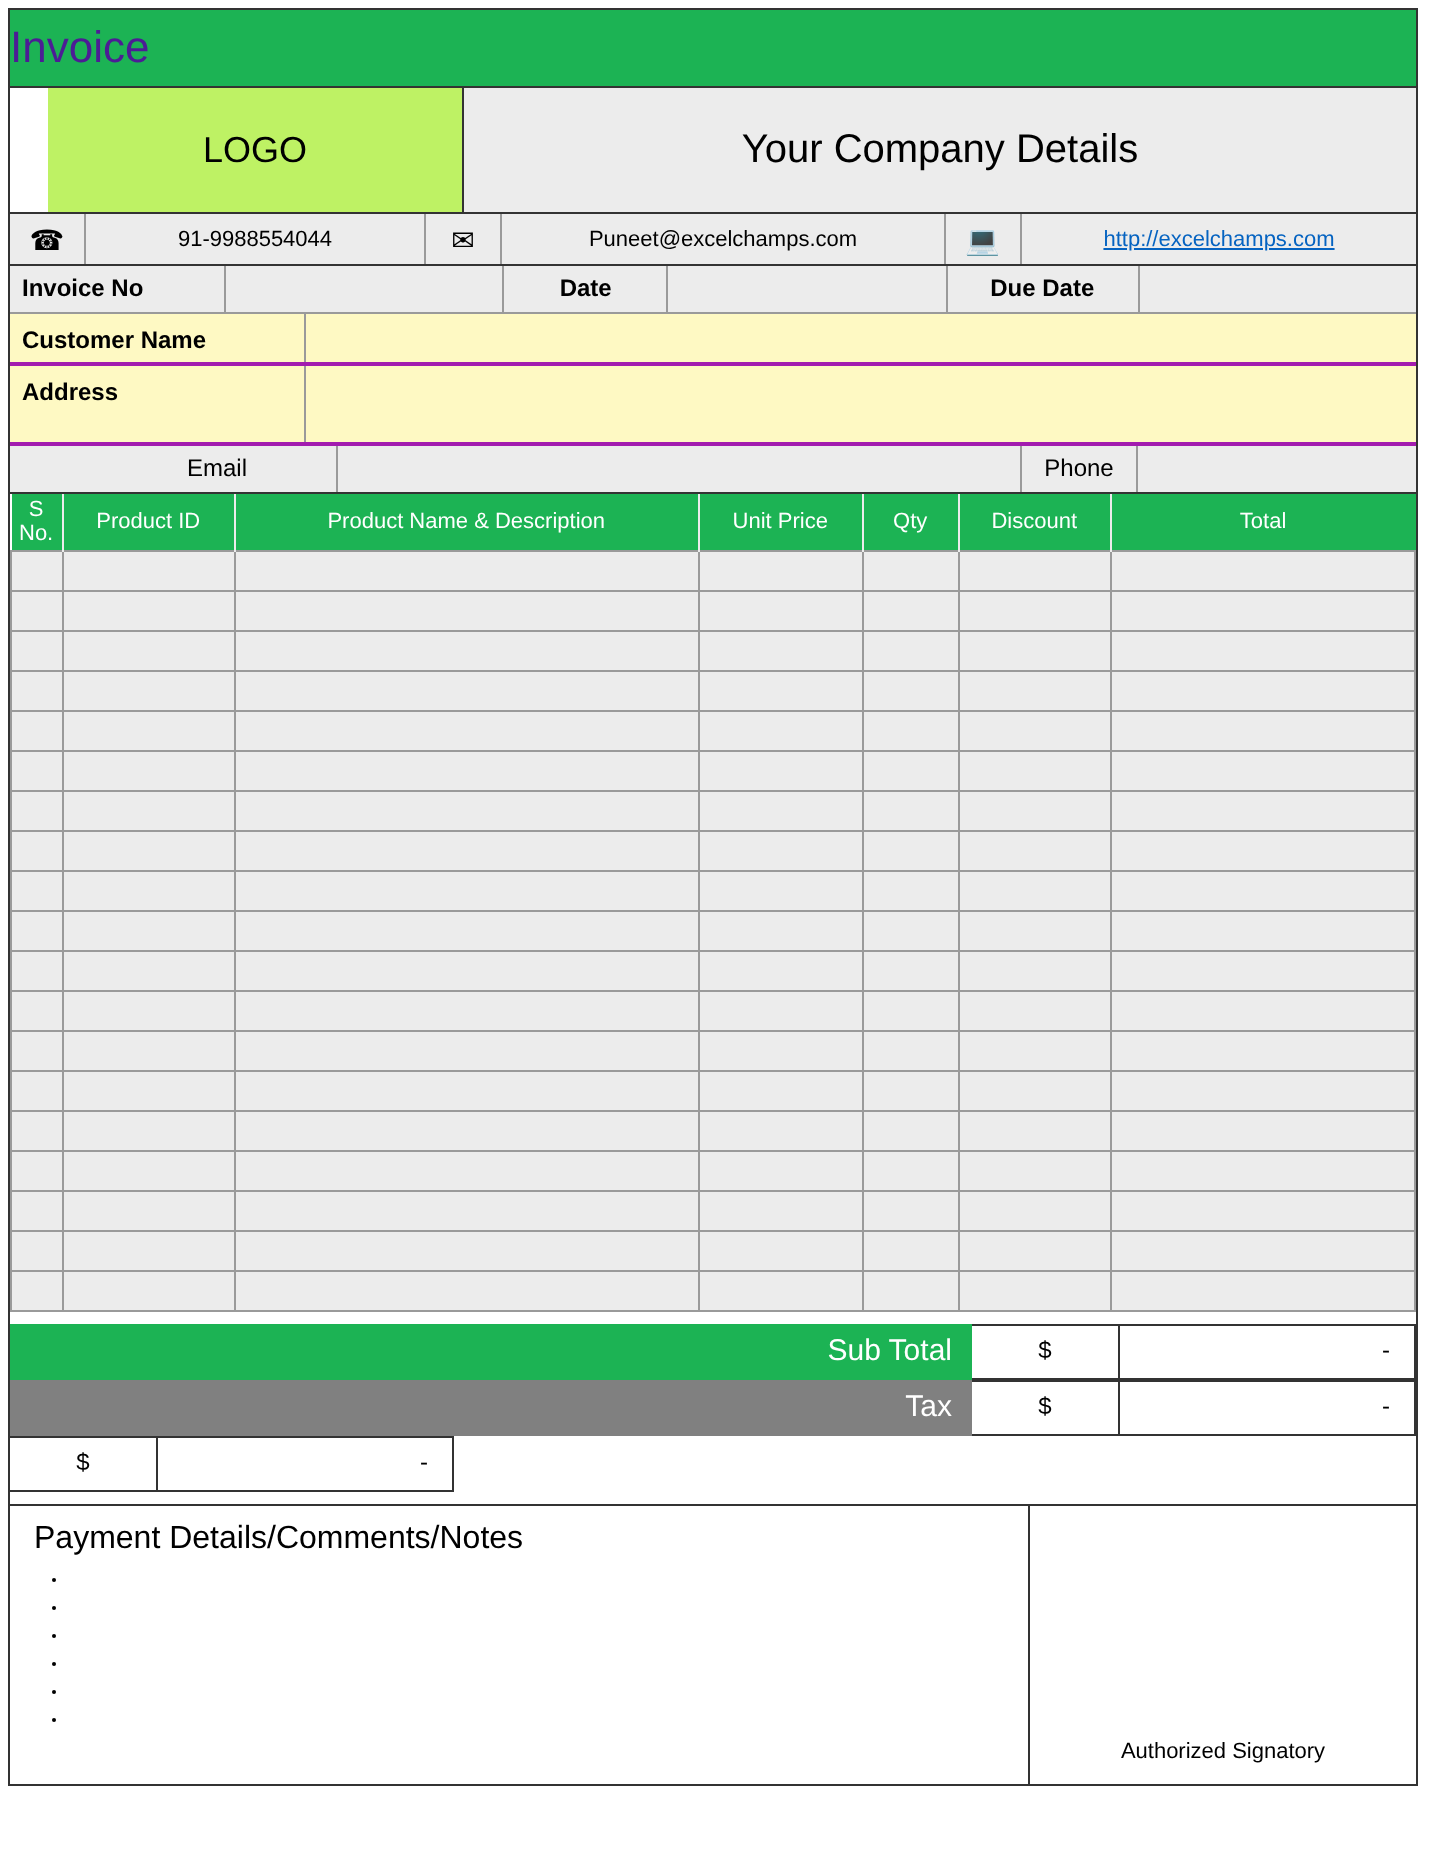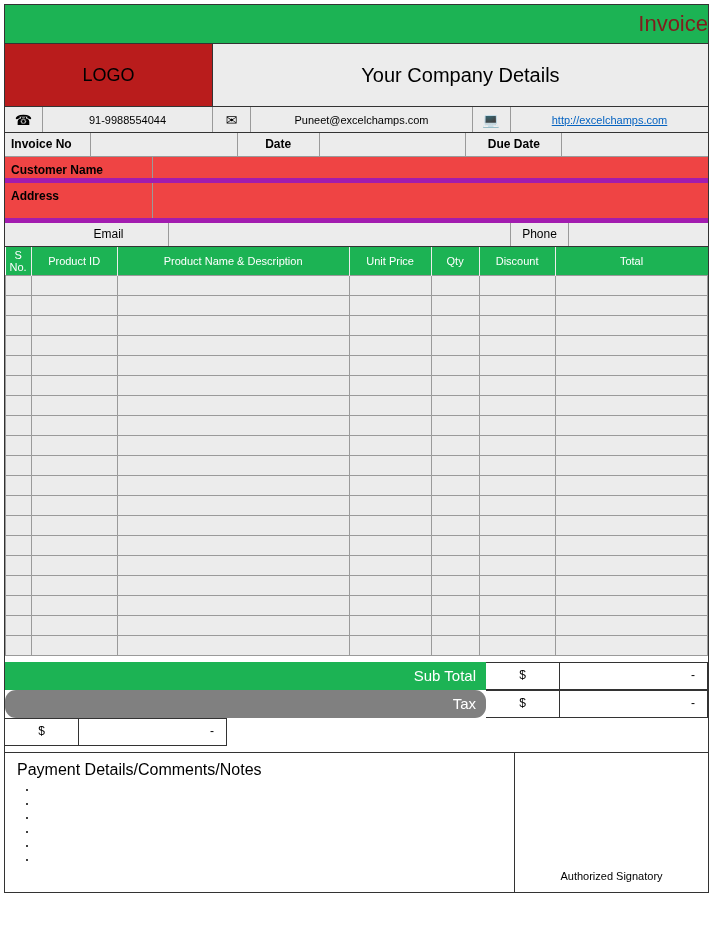--- a/index.html
+++ b/index.html
@@ -10,39 +10,40 @@
     font-size: 12px;
     background: #fff;
     width: 715px;
   }
   .container {
     border: 1px solid #333;
     width: 705px;
   }
   .title-bar {
     background: #1cb354;
-    color: #7f1d1d;
-    text-align: right;
+    color: #4c1d95;
+    text-align: left;
     font-size: 22px;
     padding: 6px 0;
     border-bottom: 1px solid #333;
   }
   .header-row {
     display: flex;
     border-bottom: 1px solid #333;
   }
   .logo-cell {
     width: 208px;
     border-right: 1px solid #333;
     display: flex;
     align-items: center;
     justify-content: center;
     font-size: 18px;
     height: 62px;
-    background: #b91c1c;
+    background: #bef264;
+    margin-left: 19px;
   }
   .company-cell {
     flex: 1;
     display: flex;
     align-items: center;
     justify-content: center;
     font-size: 20px;
     background: #ececec;
   }
   .contact-row {
@@ -85,27 +86,27 @@
   .meta-label {
     font-weight: bold;
     padding: 4px 6px;
     border-right: 1px solid #9a9a9a;
   }
   .meta-val {
     flex: 1;
     border-right: 1px solid #9a9a9a;
   }
   .meta-val:last-child { border-right: none; }
-  .meta-label.w1 { width: 86px; }
+  .meta-label.w1 { width: 108px; }
   .meta-label.w2 { width: 82px; text-align:center; }
   .meta-label.w3 { width: 96px; text-align:center; }
   .customer-row, .address-row {
     display: flex;
-    border-bottom: 5px solid #a21caf;
-    background: #ef4444;
+    border-bottom: 2px solid #a21caf;
+    background: #fef9c3;
   }
   .side-label {
     width: 148px;
     font-weight: bold;
     padding: 6px;
     border-right: 1px solid #9a9a9a;
   }
   .side-val { flex: 1; }
   .customer-row { height: 26px; }
   .address-row { height: 40px; }
@@ -162,21 +163,21 @@
     height: 28px;
   }
   .total-label {
     flex: 1;
     color: #fff;
     text-align: right;
     padding: 5px 10px;
     font-size: 15px;
   }
   .total-label.green { background: #1cb354; }
-  .total-label.gray { background: #808080; border-radius: 11px; }
+  .total-label.gray { background: #808080; }
   .total-cur {
     width: 74px;
     border: 1px solid #333;
     border-left: none;
     text-align: center;
     padding: 5px 0;
     background: #fff;
   }
   .total-amt {
     width: 148px;

